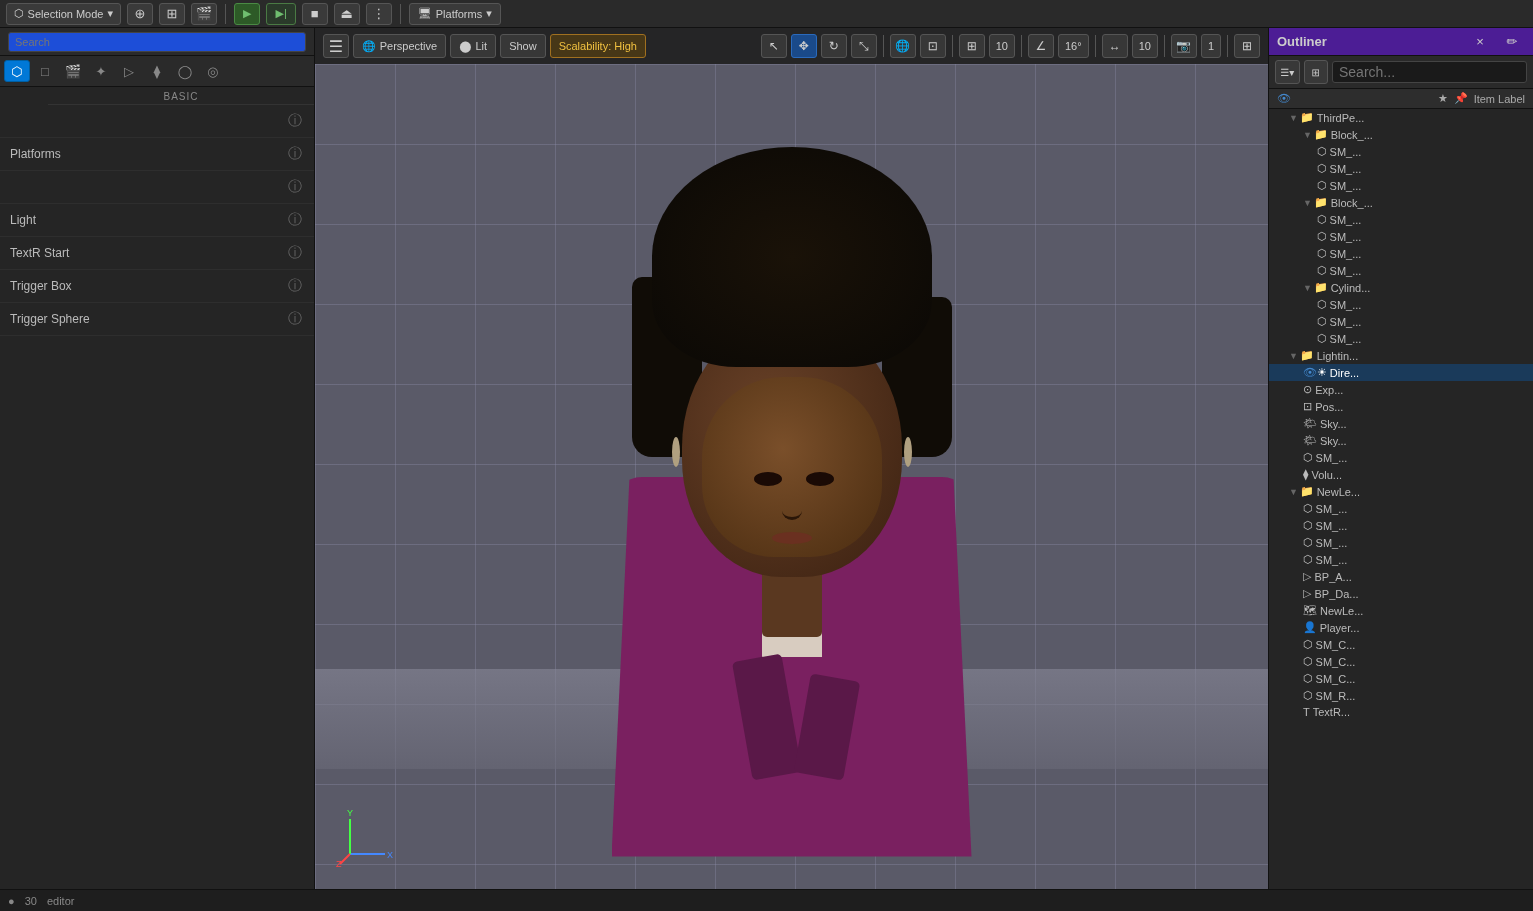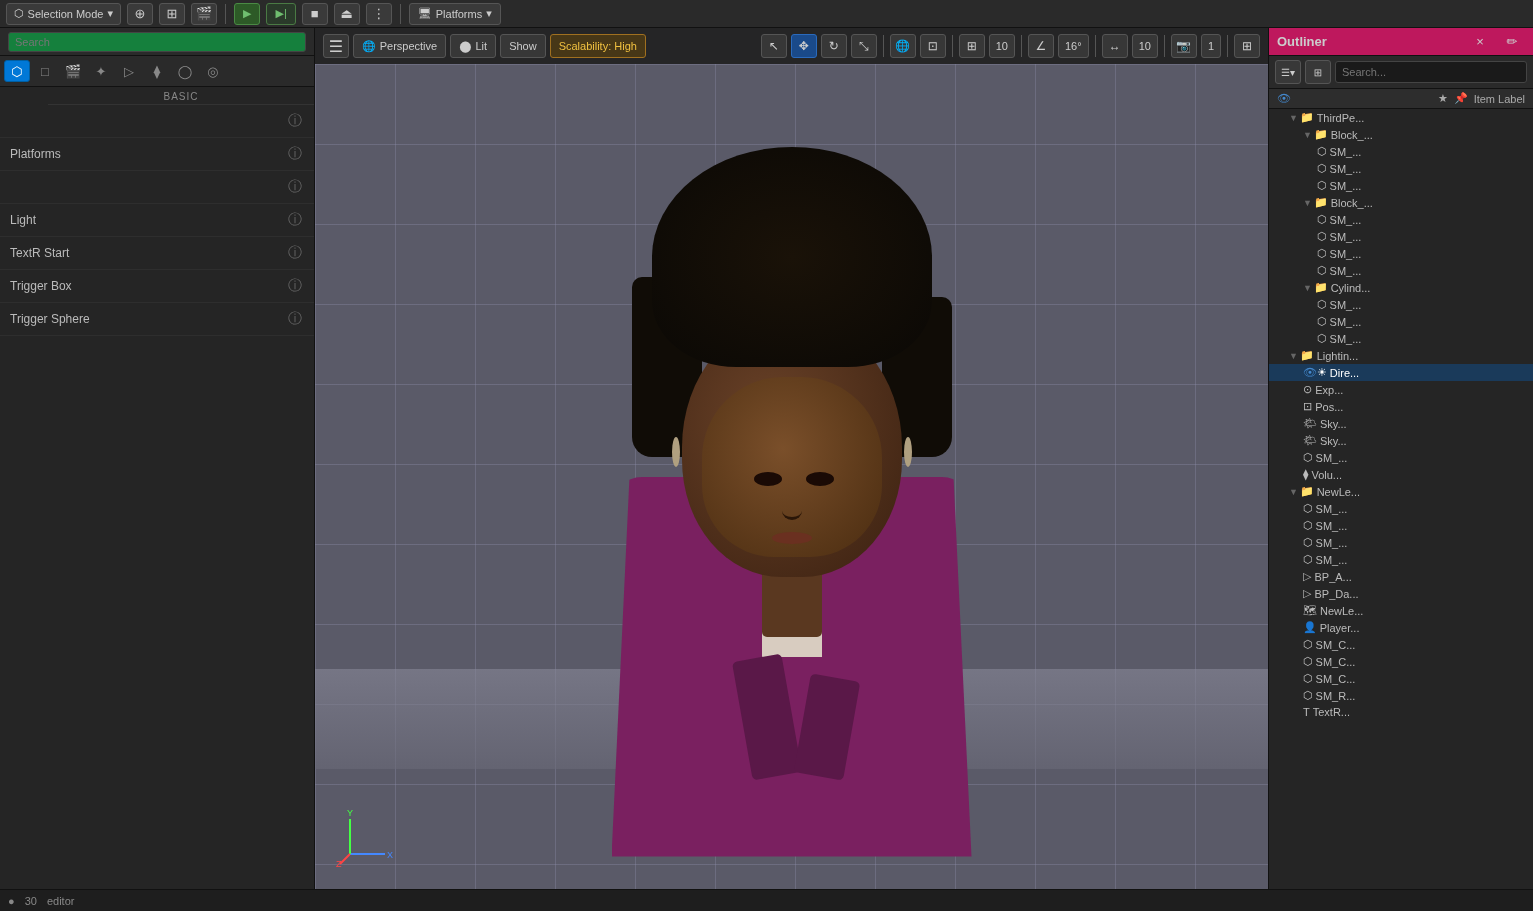--- a/index.html
+++ b/index.html
@@ -73,21 +73,21 @@
     .left-panel-header {
       height: 28px;
       background: #2a2a2a;
       display: flex;
       align-items: center;
       padding: 0 8px;
       border-bottom: 1px solid #111;
     }
     .search-box {
       flex: 1;
-      background: #15803d;
+      background: #1d4ed8;
       border: 1px solid #444;
       border-radius: 3px;
       color: #ccc;
       padding: 2px 6px;
       font-size: 11px;
       height: 20px;
     }
     .filter-tabs {
       display: flex;
       align-items: center;
@@ -328,21 +328,21 @@
     .right-panel {
       width: 265px;
       background: #252525;
       display: flex;
       flex-direction: column;
       border-left: 1px solid #111;
       flex-shrink: 0;
     }
     .outliner-header {
       height: 28px;
-      background: #be185d;
+      background: #4c1d95;
       display: flex;
       align-items: center;
       padding: 0 8px;
       gap: 6px;
       border-bottom: 1px solid #111;
     }
     .outliner-search-row {
       display: flex;
       align-items: center;
       padding: 4px 6px;
@@ -350,21 +350,21 @@
       background: #2a2a2a;
       border-bottom: 1px solid #111;
     }
     .outliner-search {
       flex: 1;
       background: #1a1a1a;
       border: 1px solid #444;
       border-radius: 3px;
       color: #ccc;
       padding: 10px 6px;
-      font-size: 11px;
+      font-size: 14px;
       height: 20px;
     }
     .outliner-col-header {
       display: flex;
       align-items: center;
       justify-content: flex-end;
       padding: 3px 8px;
       background: #2d2d2d;
       border-bottom: 1px solid #111;
       font-size: 11px;

